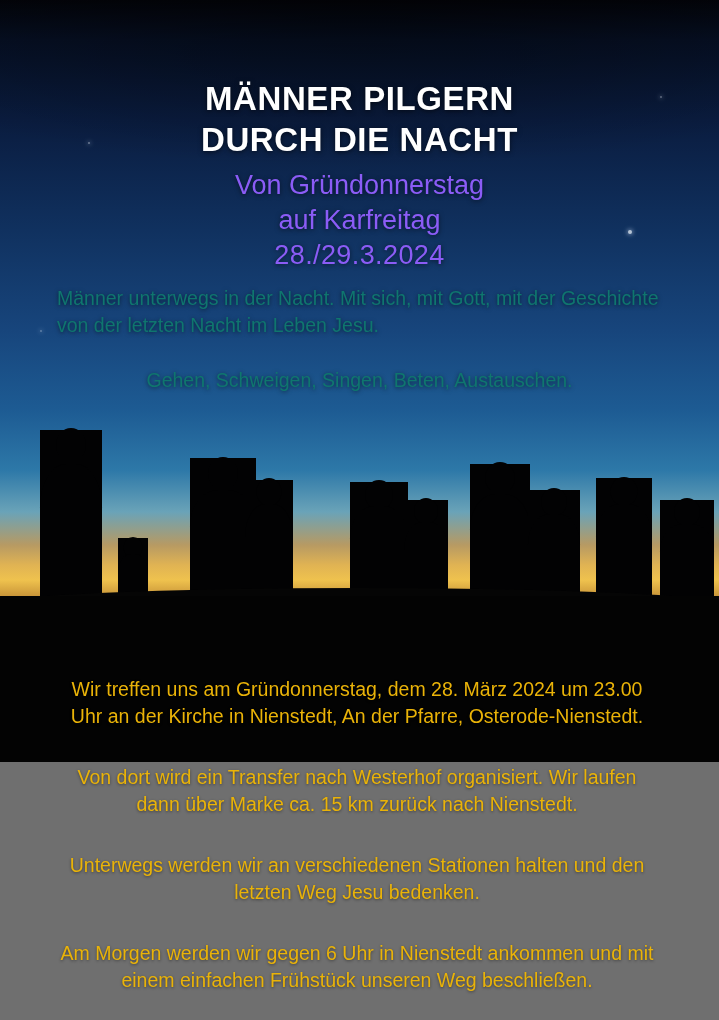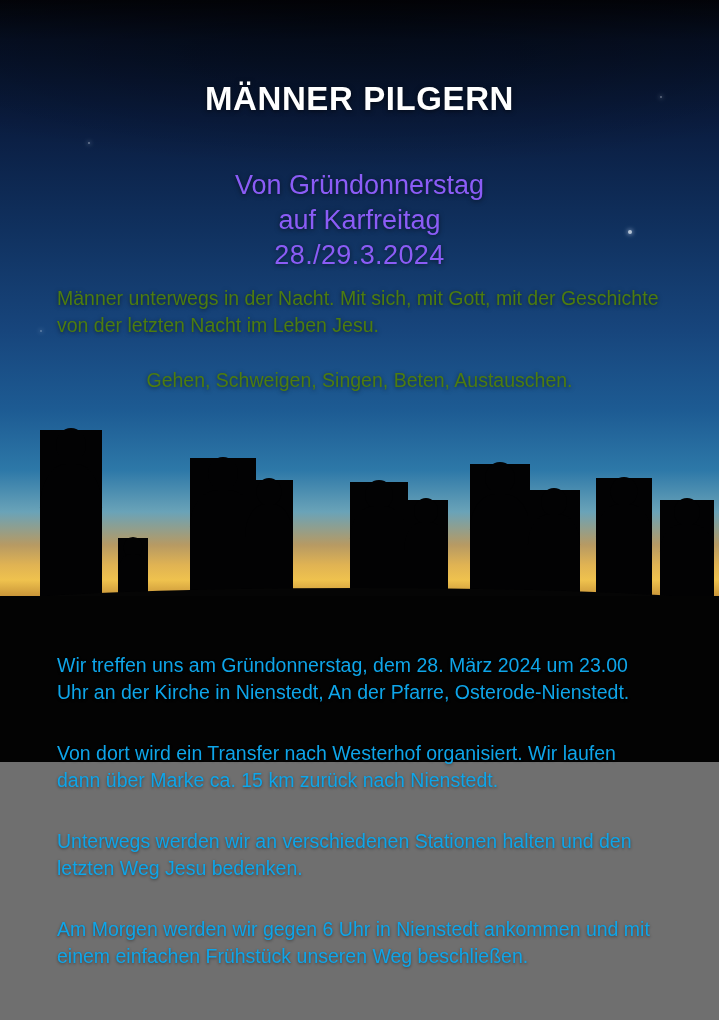--- a/index.html
+++ b/index.html
@@ -141,35 +141,36 @@
     line-height: 35px;
     font-weight: 400;
     text-shadow: 0 1px 5px rgba(0,0,0,.6);
   }
   .subhead .date { letter-spacing: .4px; }
 
   .intro {
     position: absolute;
     left: 57px; top: 285px;
     width: 605px;
-    color: #4d7c0f;
+    color: #0f766e;
     font-size: 19.5px;
     line-height: 27px;
     text-shadow: 0 1px 4px rgba(0,0,0,.55);
   }
   .intro p + p { margin-top: 28px; text-align: center; }
 
   .details {
     position: absolute;
-    left: 57px; top: 652px;
+    left: 57px; top: 676px;
     width: 600px;
-    color: #0ea5e9;
+    color: #eab308;
     font-size: 19.5px;
     line-height: 27px;
     text-shadow: 0 1px 3px rgba(0,0,0,.45);
+    text-align: center;
   }
   .details p + p { margin-top: 34px; }
 </style>
 </head>
 <body>
 
 <div class="poster">
 
   <div class="sky"></div>
   <div class="sky-vignette"></div>
@@ -236,20 +237,21 @@
 
   </div>
 
   <div class="ground-edge"></div>
   <div class="ground"></div>
 
   <div class="bottom-panel"></div>
 
   <div class="headline">
     <div>MÄNNER PILGERN</div>
+    <div>DURCH DIE NACHT</div>
   </div>
 
   <div class="subhead">
     <div>Von Gründonnerstag</div>
     <div>auf Karfreitag</div>
     <div class="date">28./29.3.2024</div>
   </div>
 
   <div class="intro">
     <p>Männer unterwegs in der Nacht. Mit sich, mit Gott, mit der Geschichte von der letzten Nacht im Leben Jesu.</p>

